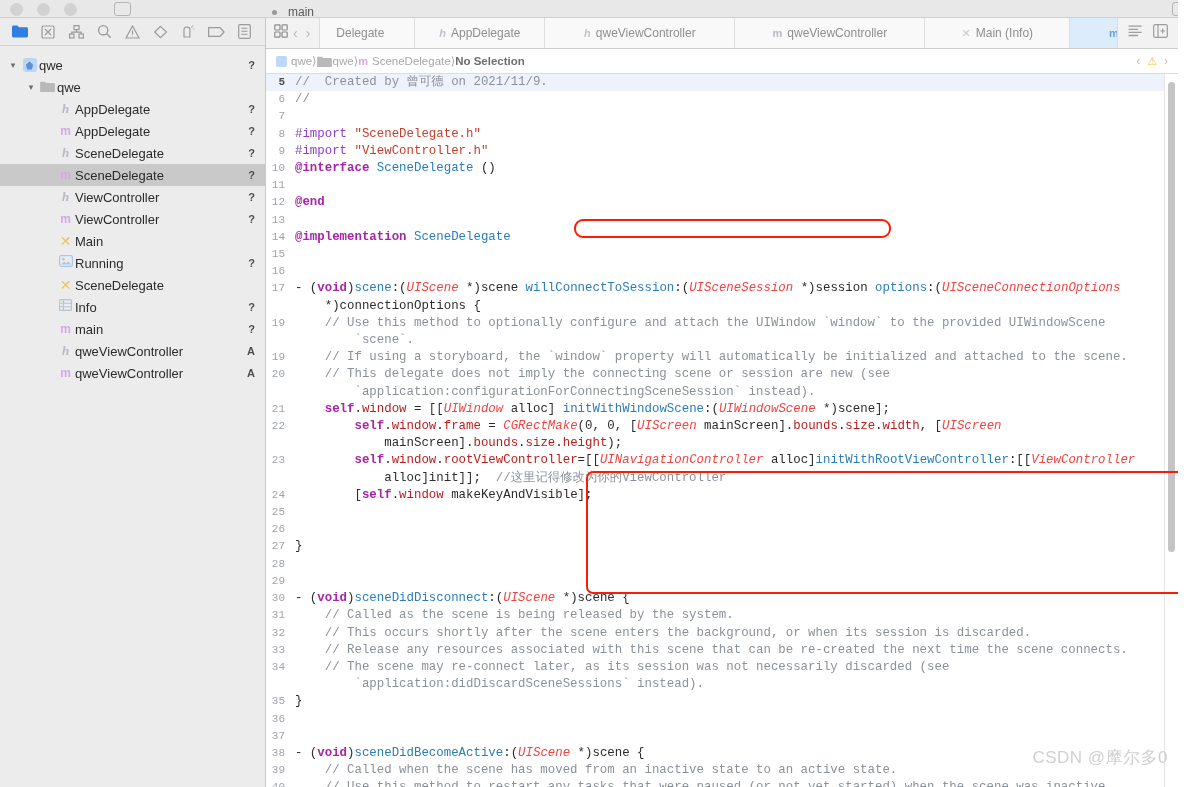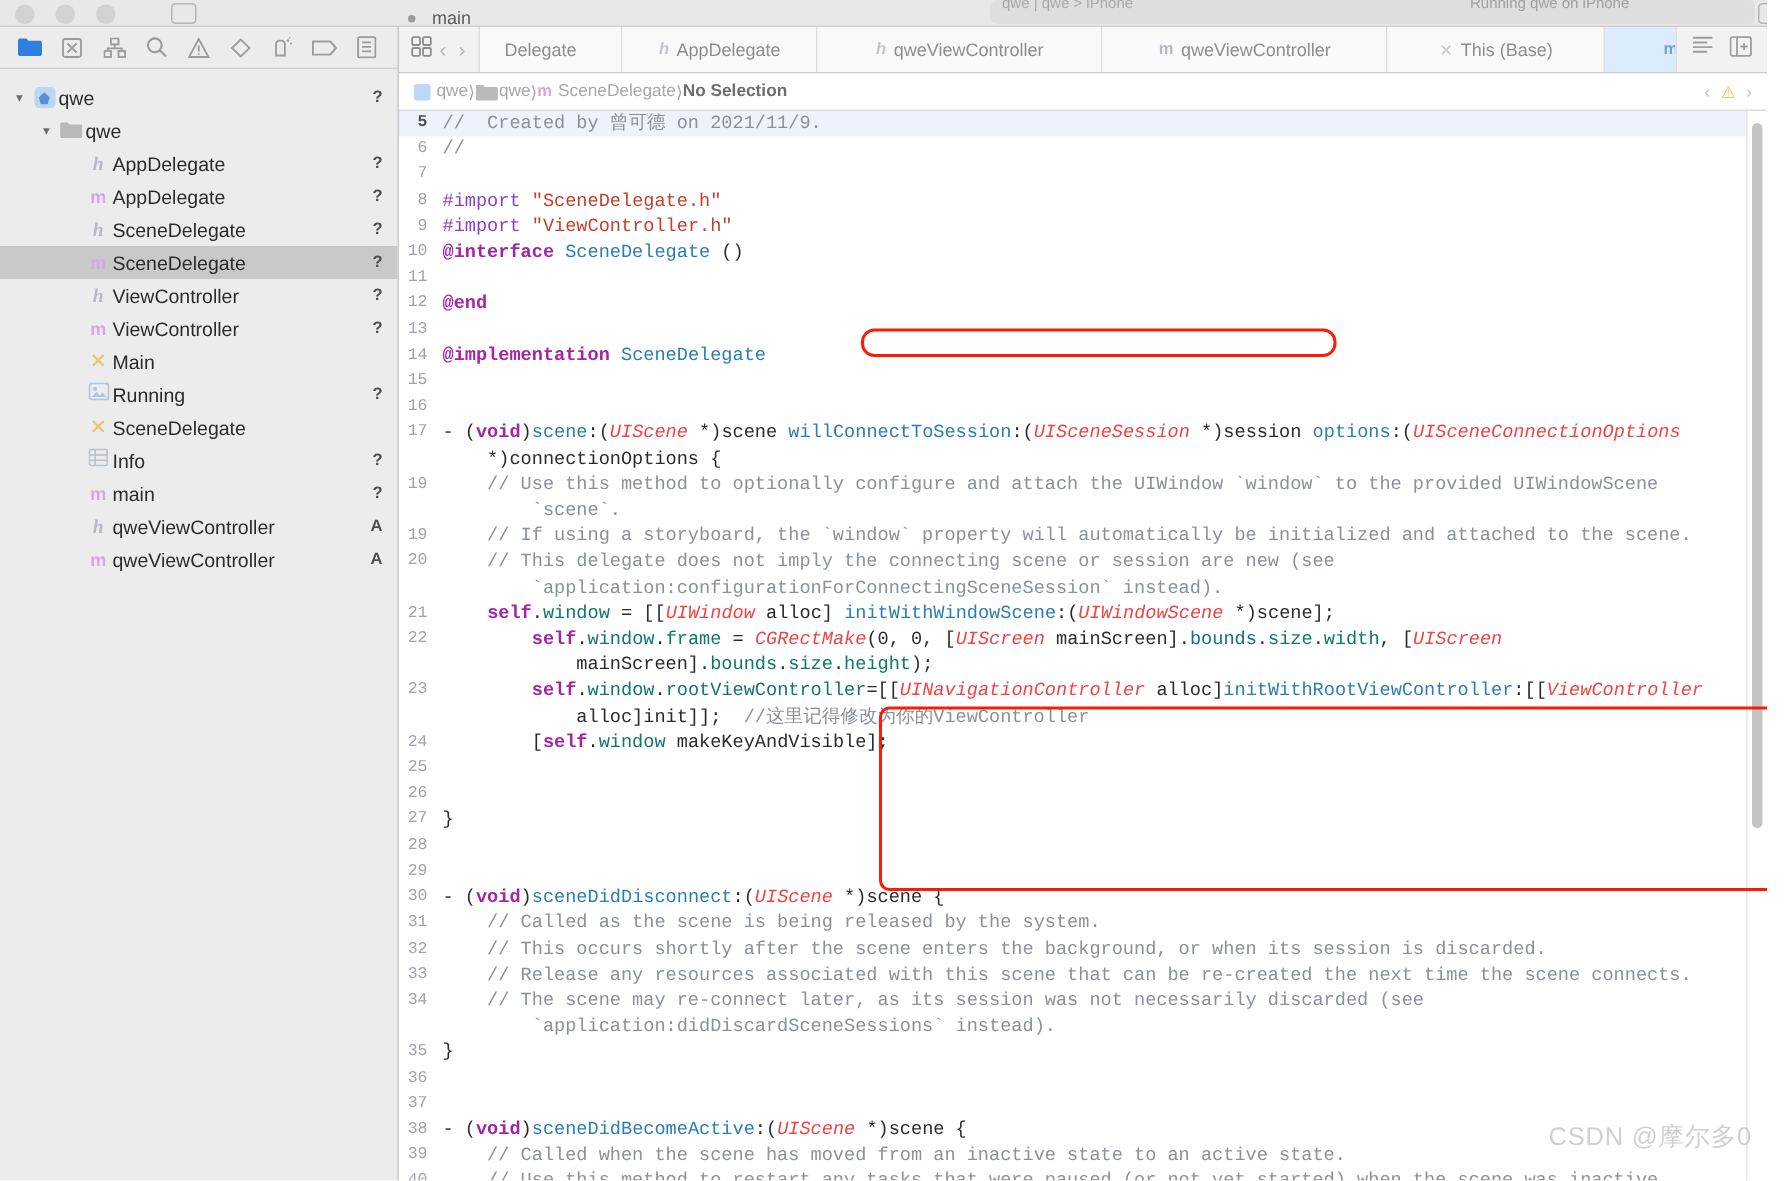--- a/index.html
+++ b/index.html
@@ -157,21 +157,21 @@
   .src { flex: 1; min-width: 0; color: #2b2b2b; padding-left: 3px; }
 
   
   .c-com  { color: #8b9199; }
   .c-str  { color: #c3402c; }
   .c-pre  { color: #8b3fc4; }
   .c-kw   { color: #a625a6; font-weight: bold; }
   .c-type { color: #ef4444; font-style: italic; }
   .c-sel  { color: #2a7db5; }
   .c-plain{ color: #2b2b2b; }
-  .c-prop { color: #0f766e; }
+  .c-prop { color: #b91c1c; }
 
   
   .redbox {
     position: absolute; border: 2.5px solid #fc1c06; border-radius: 7px;
     pointer-events: none;
   }
   #redbox-import { left: 308px; top: 145px; width: 317px; height: 19px; border-radius: 9px; }
   #redbox-code   { left: 320px; top: 397px; width: 854px; height: 123px; }
 
   .vscroll {
@@ -196,24 +196,20 @@
 
   <div class="topstrip">
     <div class="circles">
       <i></i>
       <i></i>
       <i></i>
     </div>
     <div class="rbox" style="left:114px;"></div>
     <div class="scheme-dot"></div>
     <div class="scheme-name">main</div>
-    <div class="activity">
-      <div class="activity-left">qwe | qwe &gt; iPhone</div>
-      <div class="activity-right">Running qwe on iPhone</div>
-    </div>
     <div class="rbox" style="left:1172px;"></div>
   </div>
 
   <div class="body">
 
     <div class="navigator">
 
       <div class="nav-toolbar">
         <div class="nicon active">
           <svg width="16" height="13" viewBox="0 0 16 13">
@@ -436,21 +432,21 @@
             <div class="tab" style="width: 190px;">
               <span class="tic h">h</span>
               <span>qweViewController</span>
             </div>
             <div class="tab" style="width: 190px;">
               <span class="tic m">m</span>
               <span>qweViewController</span>
             </div>
             <div class="tab" style="width: 145px;">
               <span class="tic sb">✕</span>
-              <span>This (Base)</span>
+              <span>Main (Info)</span>
             </div>
             <div class="tab active" style="width: 175px;">
               <span class="tic m">m</span>
               <span>SceneDelegate</span>
             </div>
           </div>
         <div class="tb-right">
           <span class="ricon">
             <svg width="15" height="13" viewBox="0 0 15 13">
                 <path d="M0.6 1.2h13M0.6 4.3h9.5M0.6 7.4h13M0.6 10.5h9.5" stroke="currentColor" stroke-width="1.3"></path>

